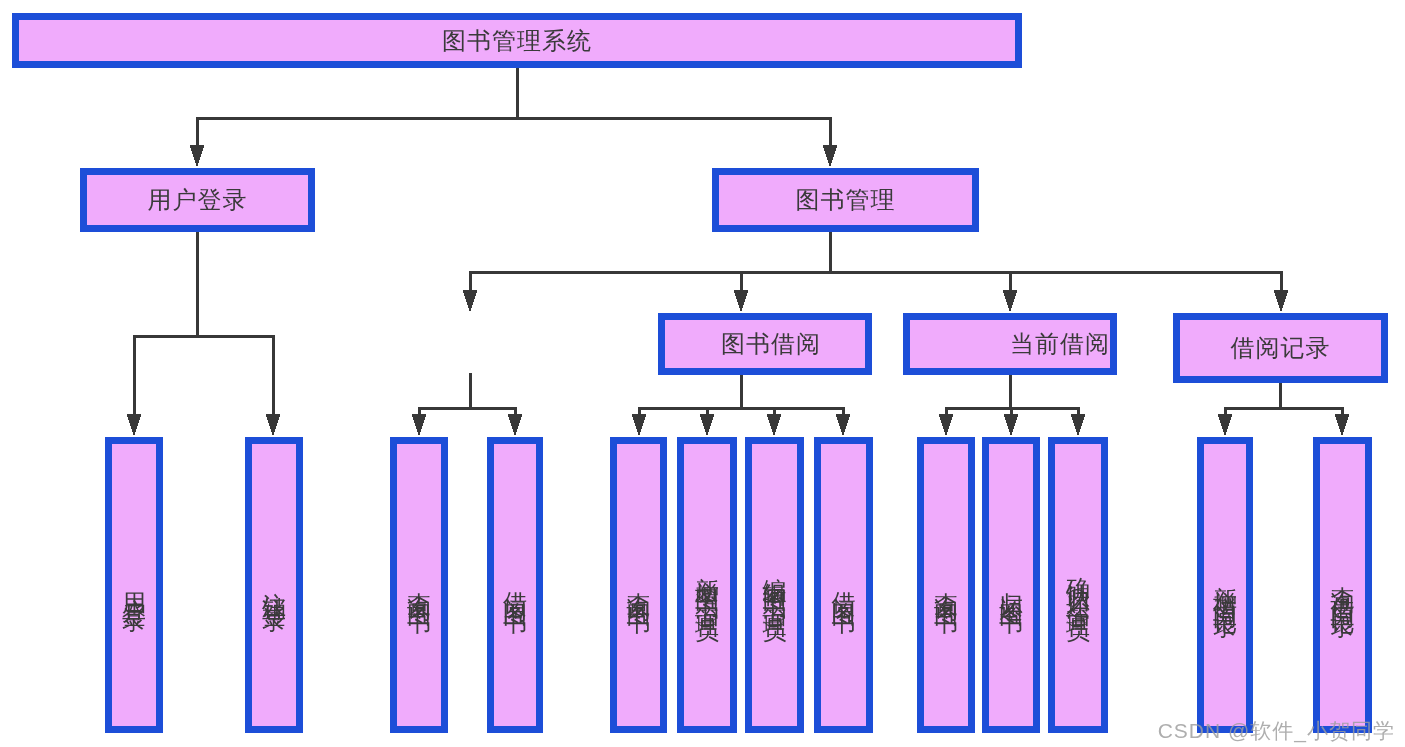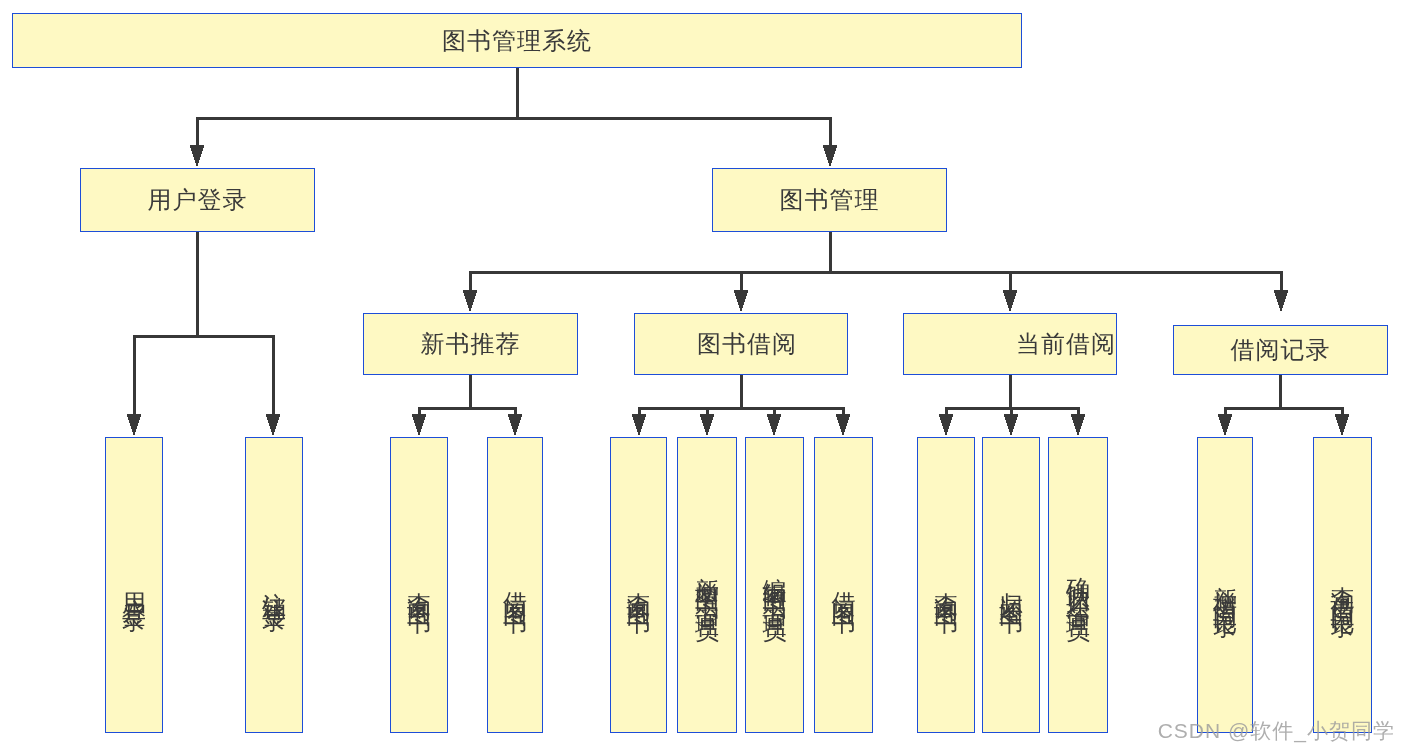--- a/index.html
+++ b/index.html
@@ -12,22 +12,22 @@
     overflow: hidden;
   }
   svg.connectors {
     position: absolute;
     left: 0; top: 0;
     width: 1405px; height: 747px;
   }
   .node {
     position: absolute;
     box-sizing: border-box;
-    border: 1px solid #1d4ed8;
-    background: #fef9c3;
+    border: 7px solid #1d4ed8;
+    background: #f0abfc;
     display: flex;
     align-items: center;
     justify-content: center;
     color: #3a3a3a;
     font-size: 24px;
     letter-spacing: 1px;
     white-space: nowrap;
   }
   .node.vert span {
     writing-mode: vertical-rl;
@@ -120,34 +120,31 @@
     </g>
   </svg>
 
   <div class="node" style="left:12px; top:13px; width:1010px; height:55px;">
     <span>图书管理系统</span>
   </div>
 
   <div class="node" style="left:80px; top:168px; width:235px; height:64px;">
     <span>用户登录</span>
   </div>
-  <div class="node" style="left:712px; top:168px; width:235px; height:64px;">
+  <div class="node" style="left:712px; top:168px; width:267px; height:64px;">
     <span>图书管理</span>
   </div>
 
-  <div class="node" style="left:363px; top:313px; width:215px; height:62px;">
-    <span>新书推荐</span>
-  </div>
-  <div class="node" style="left:634px; top:313px; width:214px; height:62px;padding-left:12px;">
+  <div class="node" style="left:658px; top:313px; width:214px; height:62px;padding-left:12px;">
     <span>图书借阅</span>
   </div>
   <div class="node" style="left:903px; top:313px; width:214px; height:62px;justify-content:flex-end;">
     <span>当前借阅</span>
   </div>
-  <div class="node" style="left:1173px; top:313px; width:215px; height:50px;margin-top:12px;">
+  <div class="node" style="left:1173px; top:313px; width:215px; height:70px;">
     <span>借阅记录</span>
   </div>
 
   <div class="node vert" style="left:105px; top:437px; width:58px; height:296px;">
     <span>用户登录</span>
   </div>
   <div class="node vert" style="left:245px; top:437px; width:58px; height:296px;">
     <span>注销登录</span>
   </div>
 

